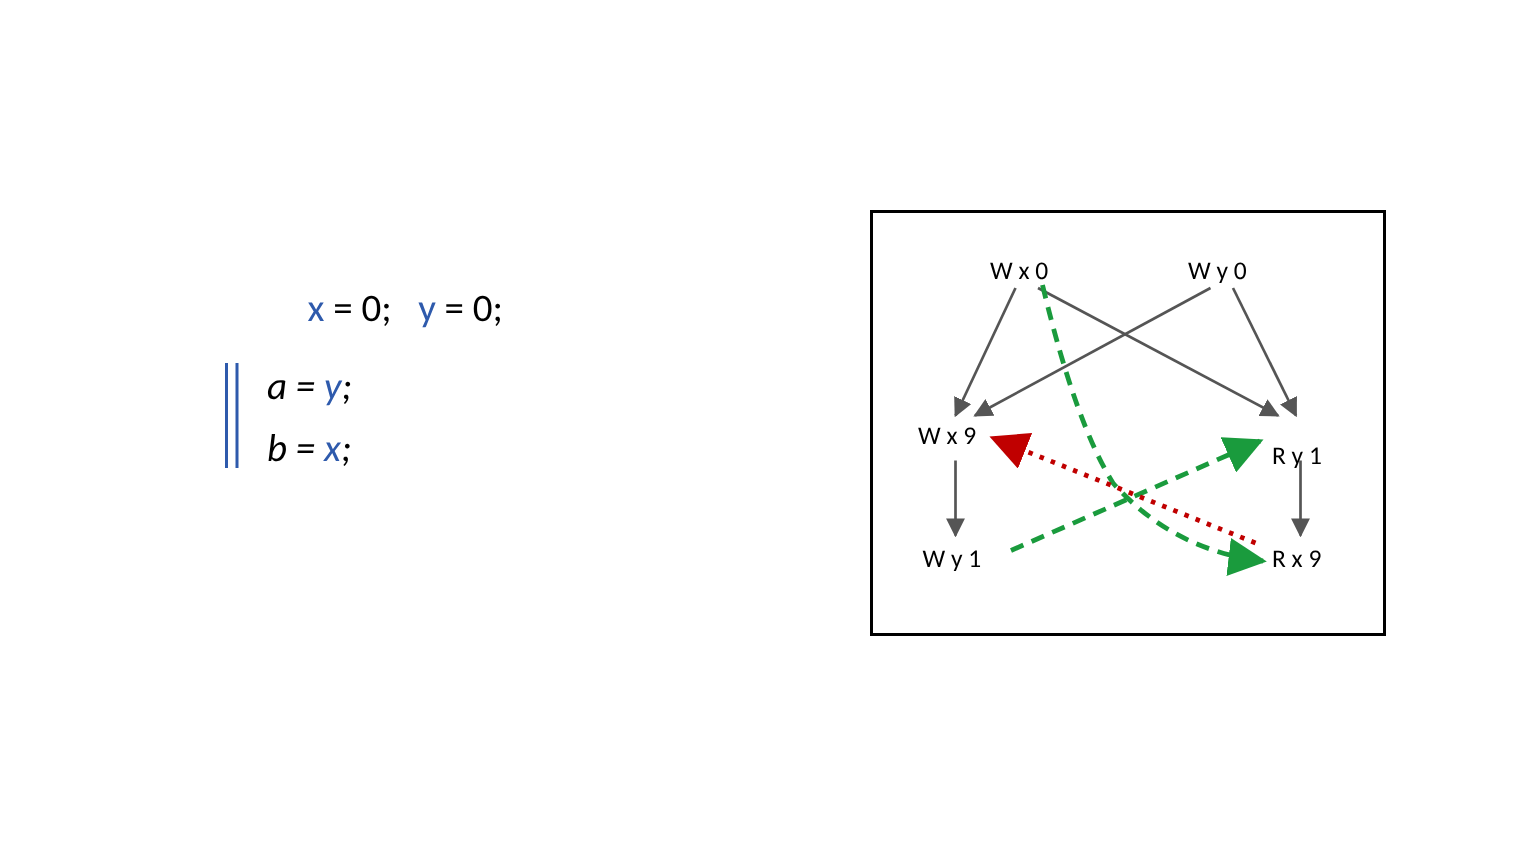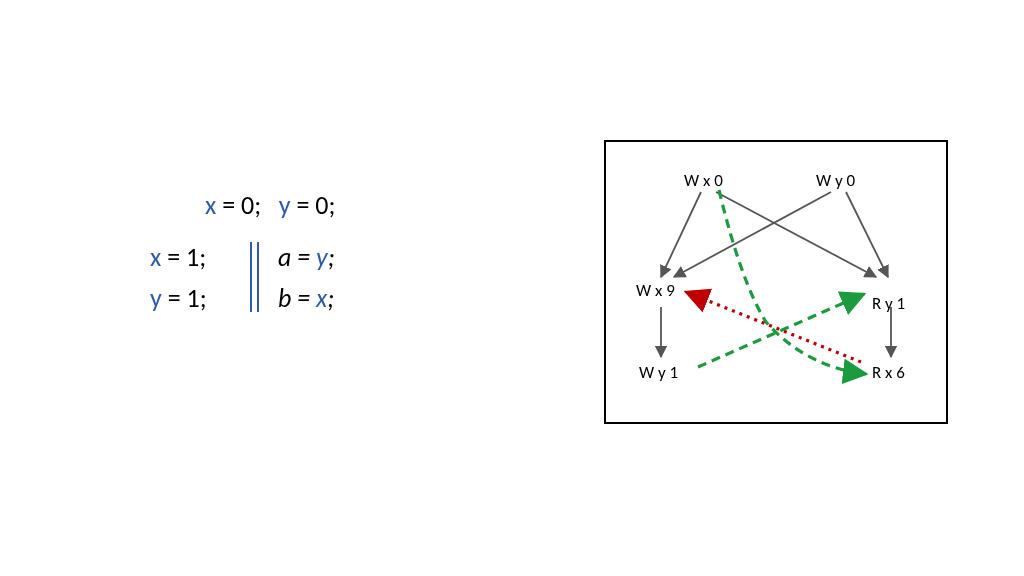--- a/index.html
+++ b/index.html
@@ -62,21 +62,20 @@
     border-left: 2.5px solid #2e5aac;
   }
   .var { color: #2e5aac; }
   .diagram-box {
     position: absolute;
     left: 580px;
     top: 140px;
     width: 340px;
     height: 280px;
     border: 2px solid #000;
-    margin-left: 24px;
   }
   .node {
     position: absolute;
     font-size: 17px;
     font-family: "Calibri", Arial, sans-serif;
     white-space: nowrap;
   }
   svg.graph {
     position: absolute;
     left: 0;
@@ -89,24 +88,20 @@
 <body>
 
 <div class="slide">
 
 
   <div class="code-block">
     <div class="init-line">
       <span class="var">x</span><span> = 0;</span>&nbsp;&nbsp;&nbsp;<span class="var">y</span><span> = 0;</span>
     </div>
     <div class="threads">
-      <div class="thread-col thread-left">
-        <div><span class="var">x</span><span> = 1;</span></div>
-        <div><span class="var">y</span><span> = 1;</span></div>
-      </div>
       <div class="par-bars"></div>
       <div class="thread-col thread-right">
         <div><span>a = </span><span class="var">y</span><span>;</span></div>
         <div><span>b = </span><span class="var">x</span><span>;</span></div>
       </div>
     </div>
   </div>
 
   <div class="diagram-box">
     <svg class="graph" viewBox="0 0 340 280">
@@ -139,16 +134,16 @@
       <line x1="92" y1="225" x2="258" y2="152" stroke="#1a9b3d" stroke-width="3.2" stroke-dasharray="9 6" marker-end="url(#arr-green)"></line>
 
       <line x1="255" y1="220" x2="80" y2="150" stroke="#c00000" stroke-width="3.2" stroke-dasharray="3 5" marker-end="url(#arr-red)"></line>
     </svg>
 
     <div class="node" style="left:78px; top:28px;">W x 0</div>
     <div class="node" style="left:210px; top:28px;">W y 0</div>
     <div class="node" style="left:30px; top:138px;">W x 9</div>
     <div class="node" style="left:266px; top:151px;">R y 1</div>
     <div class="node" style="left:33px; top:220px;text-align:right;">W y 1</div>
-    <div class="node" style="left:266px; top:220px;">R x 6</div>
+    <div class="node" style="left:266px; top:220px;">R x 9</div>
   </div>
 
 </div>
 
 </body></html>

